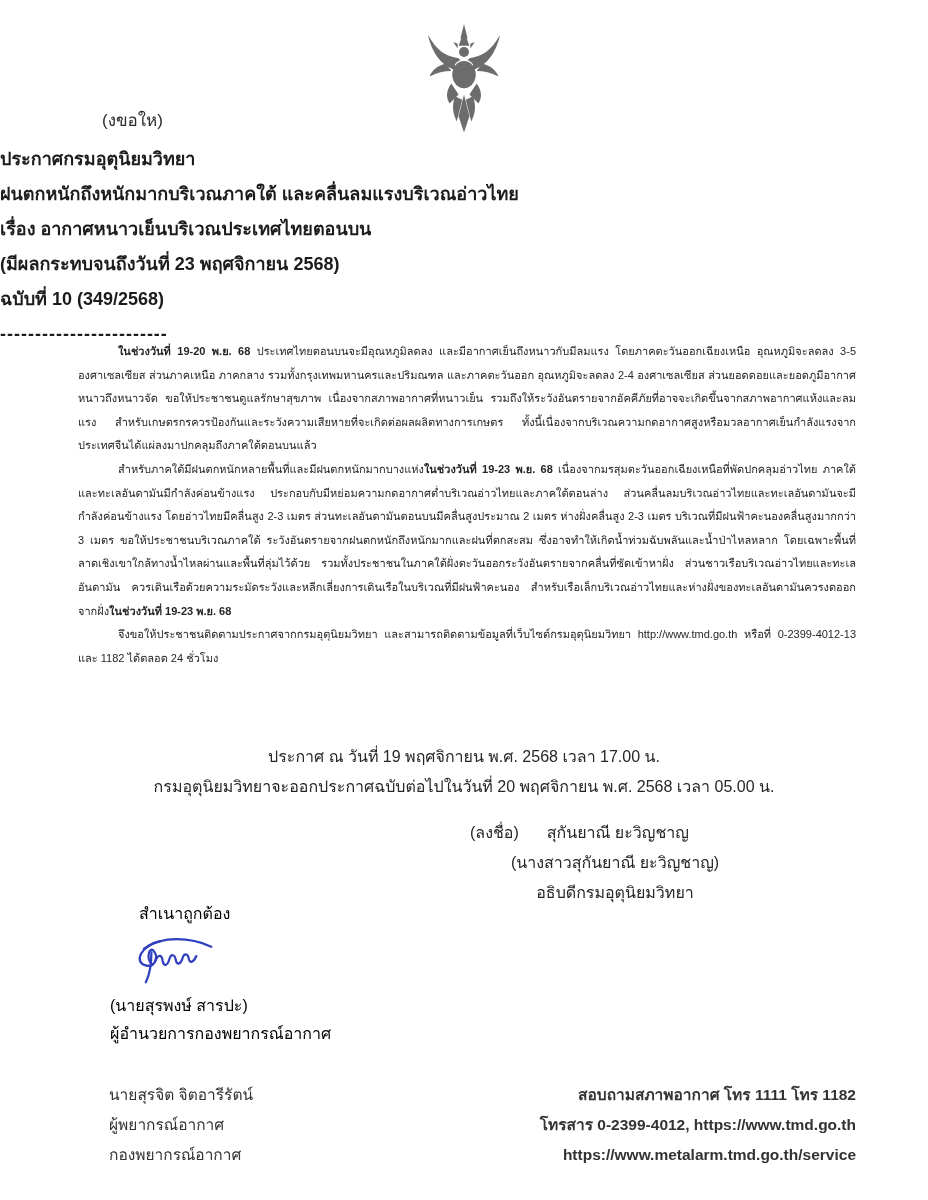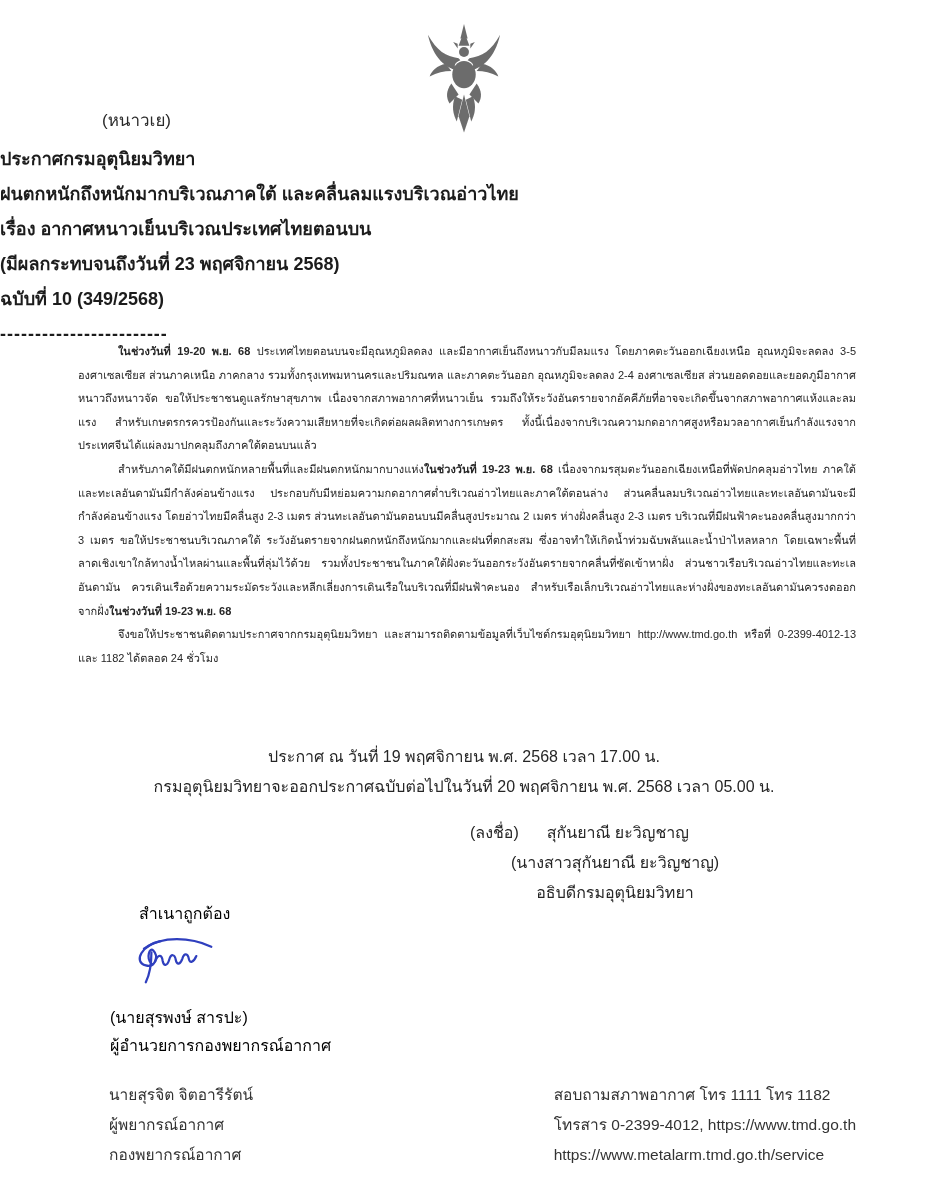--- a/index.html
+++ b/index.html
@@ -22,34 +22,34 @@
     font-size:16px;line-height:30px;color:#262626;}
   .sign-block{position:absolute;top:818px;left:470px;width:290px;
     font-size:16px;line-height:30px;color:#262626;}
   .sign-line1{display:flex;align-items:baseline;}
   .sign-line1 .gap{display:inline-block;width:28px;}
   .sign-center{text-align:center;}
   .certify-block{position:absolute;top:902px;left:110px;width:260px;
     font-size:16px;line-height:24px;color:#000000;}
   .certify-label{margin-left:29px;}
   .hand-sign{margin-left:14px;margin-top:2px;display:block;}
-  .certifier-name{margin-top:20px;white-space:nowrap;}
+  .certifier-name{margin-top:8px;white-space:nowrap;}
   .certifier-title{margin-top:4px;white-space:nowrap;}
   .footer{position:absolute;top:1080px;left:78px;right:72px;display:flex;
     justify-content:space-between;font-size:15.5px;line-height:30px;color:#333;}
   .footer-left{text-align:left;padding-left:24px;}
-  .footer-right{text-align:left;}
+  .footer-right{text-align:right;font-weight:bold;}
   .nowrap{white-space:nowrap;margin-left:7px;}
 </style>
 </head>
 <body>
 
 <div class="page">
 
-  <div class="copy-label">(หนาวเย)</div>
+  <div class="copy-label">(งขอให)</div>
 
   <div class="emblem">
     <svg viewBox="0 0 100 124" width="92" height="112" aria-hidden="true">
       <g fill="#4d4d4d">
         <path d="M50 0 l4 16 h-8 z"></path>
         <path d="M50 8 l6 16 h-12 z"></path>
         <circle cx="50" cy="31" r="5.5"></circle>
         <path d="M43 27 l-5 -7 5 2 z M57 27 l5 -7 -5 2 z"></path>
         <path d="M46 52 C30 50 16 38 10 12 C20 30 30 36 44 38 L46 40 C36 44 40 50 46 52 Z"></path>
         <path d="M54 52 C70 50 84 38 90 12 C80 30 70 36 56 38 L54 40 C64 44 60 50 54 52 Z"></path>

